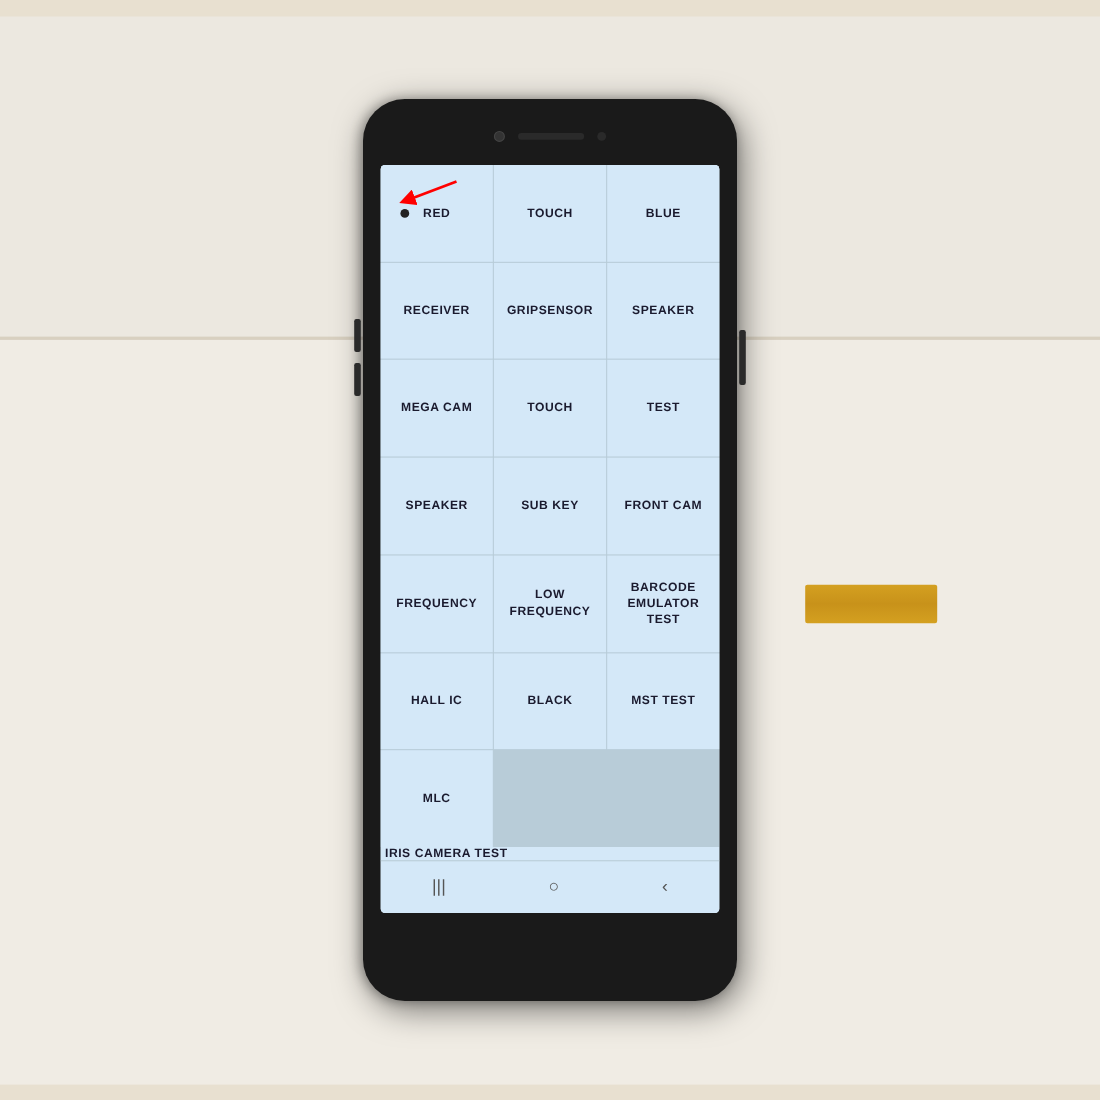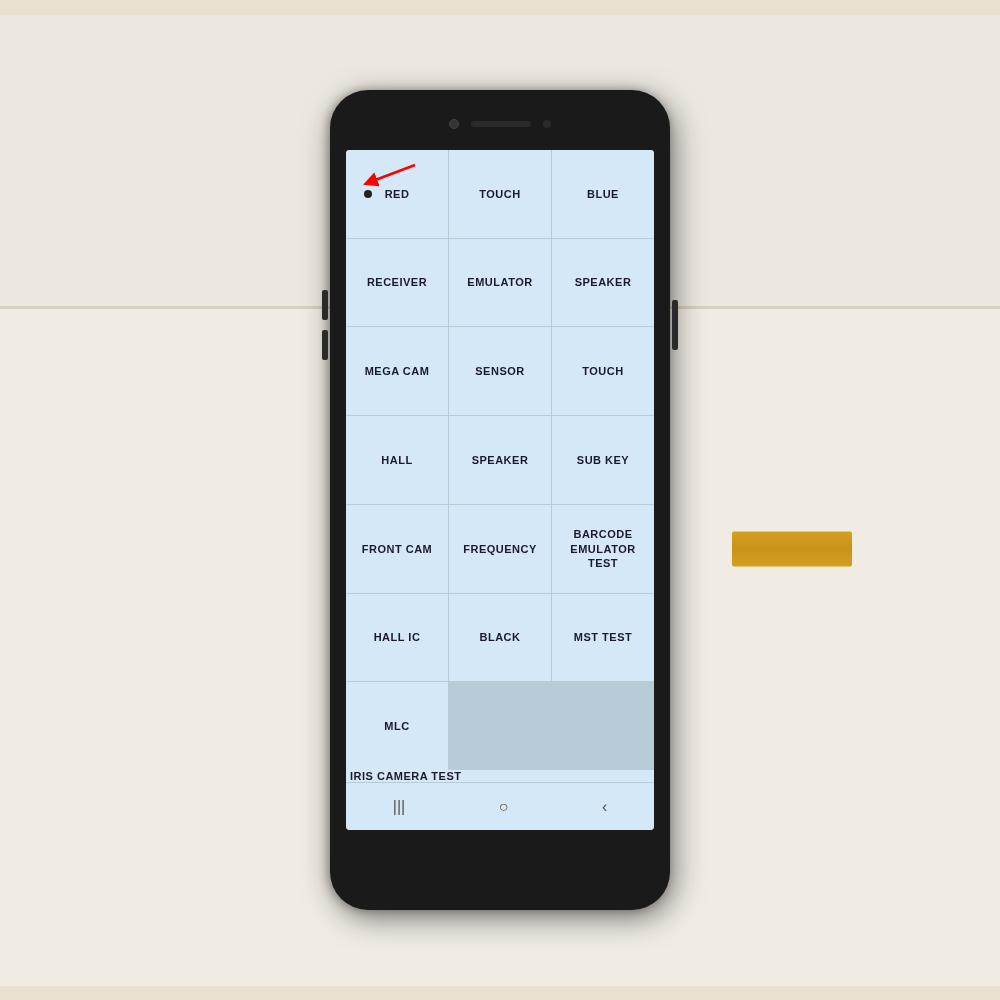--- a/index.html
+++ b/index.html
@@ -259,48 +259,48 @@
           <div class="cell">
             <span>TOUCH</span>
           </div>
           <div class="cell">
             <span>BLUE</span>
           </div>
           <div class="cell">
             <span>RECEIVER</span>
           </div>
           <div class="cell">
-            <span>EMULATOR</span>
+            <span>GRIPSENSOR</span>
           </div>
           <div class="cell">
             <span>SPEAKER</span>
           </div>
           <div class="cell">
             <span>MEGA CAM</span>
           </div>
           <div class="cell">
-            <span>SENSOR</span>
-          </div>
-          <div class="cell">
             <span>TOUCH</span>
           </div>
           <div class="cell">
-            <span>HALL</span>
+            <span>TEST</span>
           </div>
           <div class="cell">
             <span>SPEAKER</span>
           </div>
           <div class="cell">
             <span>SUB KEY</span>
           </div>
           <div class="cell">
             <span>FRONT CAM</span>
           </div>
           <div class="cell">
             <span>FREQUENCY</span>
+          </div>
+          <div class="cell">
+            <span>LOW FREQUENCY</span>
           </div>
           <div class="cell">
             <span>BARCODE EMULATOR TEST</span>
           </div>
           <div class="cell">
             <span>HALL IC</span>
           </div>
           <div class="cell">
             <span>BLACK</span>
           </div>

